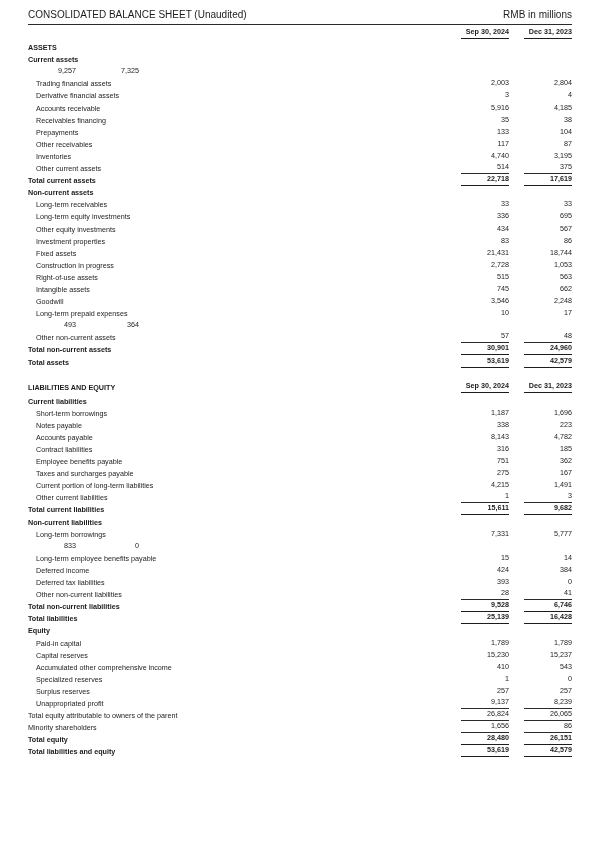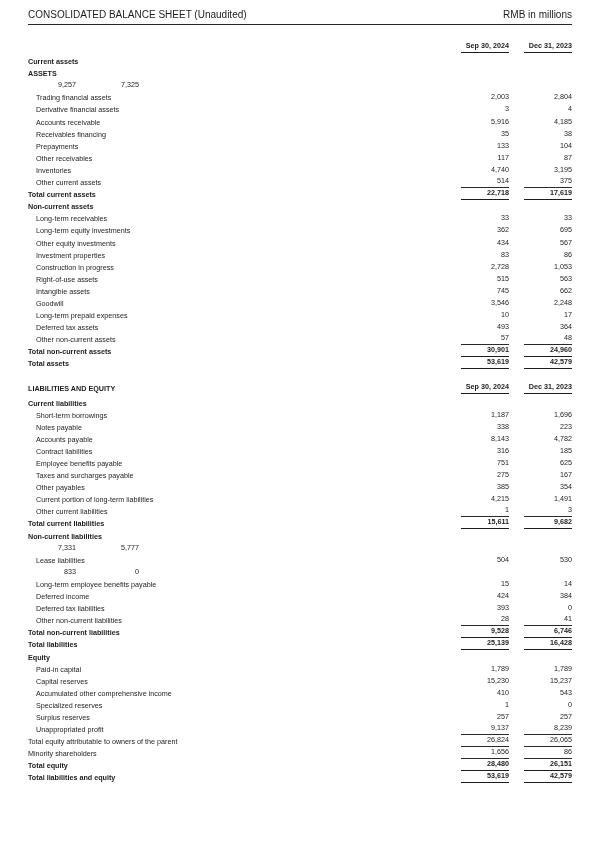--- a/index.html
+++ b/index.html
@@ -20,21 +20,21 @@
   .title-row {
     display: flex;
     justify-content: space-between;
     align-items: flex-end;
     font-size: 10px;
     line-height: 10px;
     padding-bottom: 4px;
     border-bottom: 1.2px solid #2a2a2a;
   }
   .table {
-    margin-top: 14px;
+    margin-top: 0;
   }
   .row {
     display: flex;
     height: 12.1px;
     align-items: stretch;
   }
   .row .label {
     flex: 1;
     font-size: 7.2px;
     line-height: 10px;
@@ -73,26 +73,26 @@
     <span>CONSOLIDATED BALANCE SHEET (Unaudited)</span>
     <span>RMB in millions</span>
   </div>
   <div class="table">
       <div class="row colheader">
     <span class="label"></span>
     <span class="num v1">Sep 30, 2024</span>
     <span class="num v2">Dec 31, 2023</span>
   </div>
       <div class="row section">
+    <span class="label">ASSETS</span>
+    <span class="num v1"></span>
+    <span class="num v2"></span>
+  </div>
+      <div class="row section">
     <span class="label">Current assets</span>
-    <span class="num v1"></span>
-    <span class="num v2"></span>
-  </div>
-      <div class="row section">
-    <span class="label">ASSETS</span>
     <span class="num v1"></span>
     <span class="num v2"></span>
   </div>
       <div class="row item">
     <span class="num v1">9,257</span>
     <span class="num v2">7,325</span>
   </div>
       <div class="row item">
     <span class="label">Trading financial assets</span>
     <span class="num v1">2,003</span>
@@ -143,34 +143,39 @@
     <span class="num v1"></span>
     <span class="num v2"></span>
   </div>
       <div class="row item">
     <span class="label">Long-term receivables</span>
     <span class="num v1">33</span>
     <span class="num v2">33</span>
   </div>
       <div class="row item">
     <span class="label">Long-term equity investments</span>
-    <span class="num v1">362</span>
+    <span class="num v1">336</span>
     <span class="num v2">695</span>
   </div>
       <div class="row item">
     <span class="label">Other equity investments</span>
     <span class="num v1">434</span>
     <span class="num v2">567</span>
   </div>
       <div class="row item">
     <span class="label">Investment properties</span>
     <span class="num v1">83</span>
     <span class="num v2">86</span>
   </div>
       <div class="row item">
+    <span class="label">Fixed assets</span>
+    <span class="num v1">21,431</span>
+    <span class="num v2">18,744</span>
+  </div>
+      <div class="row item">
     <span class="label">Construction in progress</span>
     <span class="num v1">2,728</span>
     <span class="num v2">1,053</span>
   </div>
       <div class="row item">
     <span class="label">Right-of-use assets</span>
     <span class="num v1">515</span>
     <span class="num v2">563</span>
   </div>
       <div class="row item">
@@ -182,21 +187,20 @@
     <span class="label">Goodwill</span>
     <span class="num v1">3,546</span>
     <span class="num v2">2,248</span>
   </div>
       <div class="row item">
     <span class="label">Long-term prepaid expenses</span>
     <span class="num v1">10</span>
     <span class="num v2">17</span>
   </div>
       <div class="row item">
-    <span class="label">Deferred tax assets</span>
     <span class="num v1">493</span>
     <span class="num v2">364</span>
   </div>
       <div class="row item u">
     <span class="label">Other non-current assets</span>
     <span class="num v1">57</span>
     <span class="num v2">48</span>
   </div>
       <div class="row total u">
     <span class="label">Total non-current assets</span>
@@ -234,60 +238,51 @@
     <span class="num v2">4,782</span>
   </div>
       <div class="row item">
     <span class="label">Contract liabilities</span>
     <span class="num v1">316</span>
     <span class="num v2">185</span>
   </div>
       <div class="row item">
     <span class="label">Employee benefits payable</span>
     <span class="num v1">751</span>
-    <span class="num v2">625</span>
+    <span class="num v2">362</span>
   </div>
       <div class="row item">
     <span class="label">Taxes and surcharges payable</span>
     <span class="num v1">275</span>
     <span class="num v2">167</span>
   </div>
       <div class="row item">
-    <span class="label">Other payables</span>
-    <span class="num v1">385</span>
-    <span class="num v2">354</span>
-  </div>
-      <div class="row item">
     <span class="label">Current portion of long-term liabilities</span>
     <span class="num v1">4,215</span>
     <span class="num v2">1,491</span>
   </div>
       <div class="row item u">
     <span class="label">Other current liabilities</span>
     <span class="num v1">1</span>
     <span class="num v2">3</span>
   </div>
       <div class="row total u">
     <span class="label">Total current liabilities</span>
     <span class="num v1">15,611</span>
     <span class="num v2">9,682</span>
   </div>
       <div class="row section">
     <span class="label">Non-current liabilities</span>
     <span class="num v1"></span>
     <span class="num v2"></span>
   </div>
       <div class="row item">
+    <span class="label">Long-term borrowings</span>
     <span class="num v1">7,331</span>
     <span class="num v2">5,777</span>
-  </div>
-      <div class="row item">
-    <span class="label">Lease liabilities</span>
-    <span class="num v1">504</span>
-    <span class="num v2">530</span>
   </div>
       <div class="row item">
     <span class="num v1">833</span>
     <span class="num v2">0</span>
   </div>
       <div class="row item">
     <span class="label">Long-term employee benefits payable</span>
     <span class="num v1">15</span>
     <span class="num v2">14</span>
   </div>

